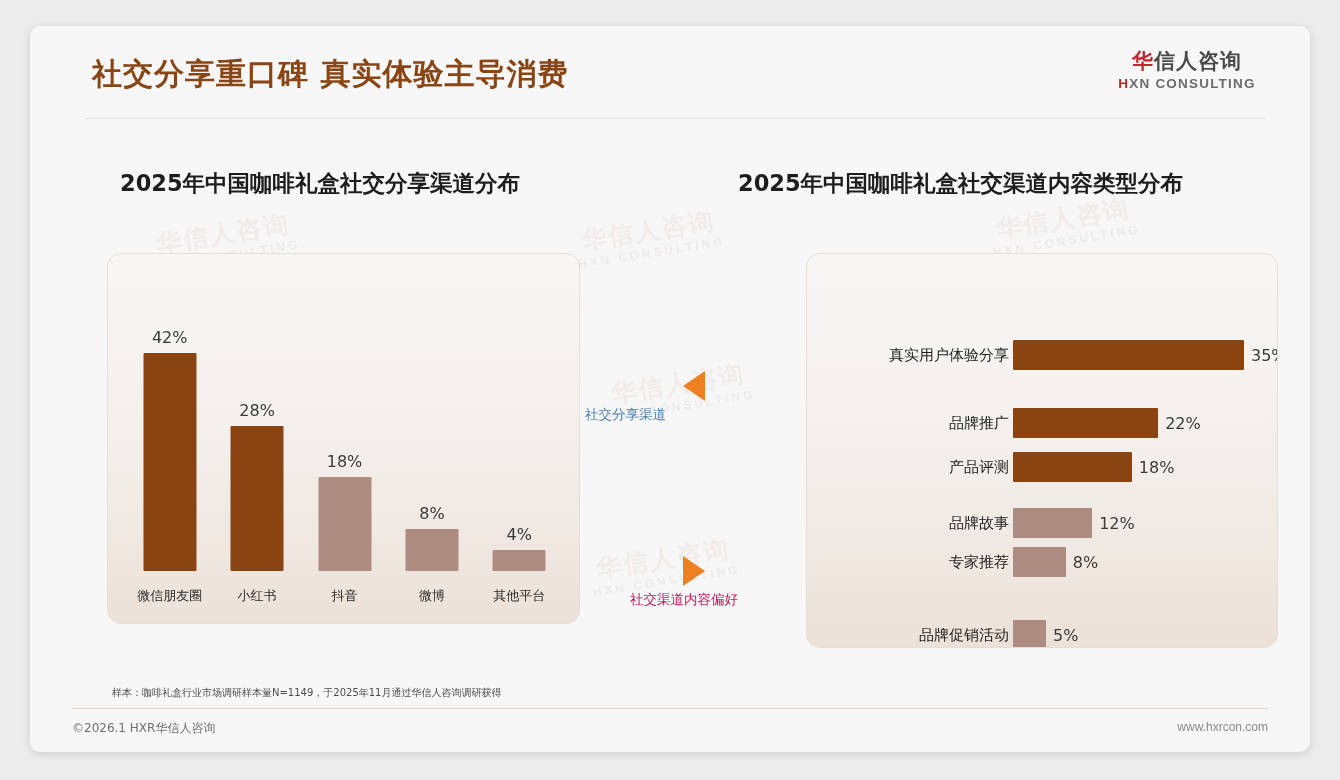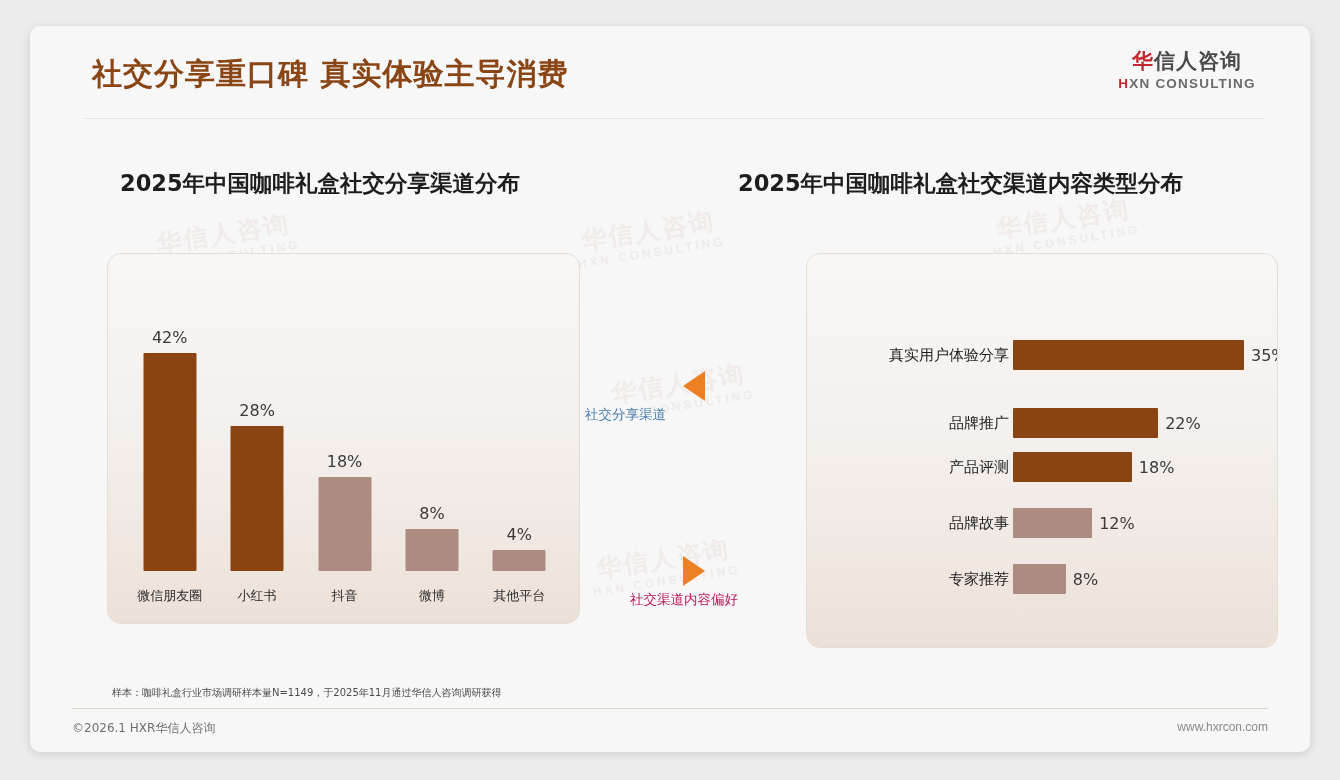--- a/index.html
+++ b/index.html
@@ -362,24 +362,29 @@
         <div class="bar-row" style="top: 174px;">
           <div class="bar-cat">产品评测</div>
           <div class="bar-fill" style="width: 118.8px; background: rgb(138, 68, 18);"></div>
           <div class="bar-val" style="left: 331.8px;">18%</div>
         </div>
         <div class="bar-row" style="top: 230px;">
           <div class="bar-cat">品牌故事</div>
           <div class="bar-fill" style="width: 79.2px; background: rgb(173, 139, 128);"></div>
           <div class="bar-val" style="left: 292.2px;">12%</div>
         </div>
-        <div class="bar-row" style="top: 286px; text-align: right;">
+        <div class="bar-row" style="top: 269px; text-align: right;">
           <div class="bar-cat">专家推荐</div>
           <div class="bar-fill" style="width: 52.8px; background: rgb(173, 139, 128);"></div>
           <div class="bar-val" style="left: 265.8px;">8%</div>
+        </div>
+        <div class="bar-row" style="top: 342px;">
+          <div class="bar-cat">品牌促销活动</div>
+          <div class="bar-fill" style="width: 33px; background: rgb(173, 139, 128);"></div>
+          <div class="bar-val" style="left: 246px;">5%</div>
         </div>
       </div>
   </div>
 
   <div class="annot" id="annot-1" style="left:555px; top:345px;">
     <div class="annot-tri tri-left" style="left:98px; top:0px;"></div>
     <div class="annot-txt" id="annot-1-txt" style="left:0px; top:35px;">社交分享渠道</div>
   </div>
 
   <div class="annot" id="annot-2" style="left:555px; top:530px;">

